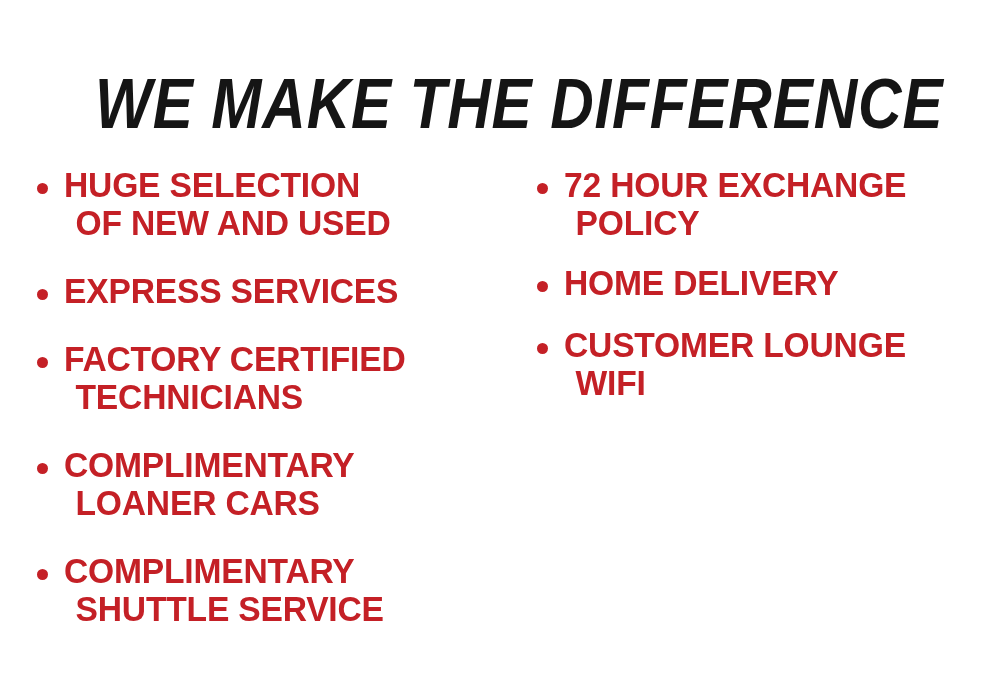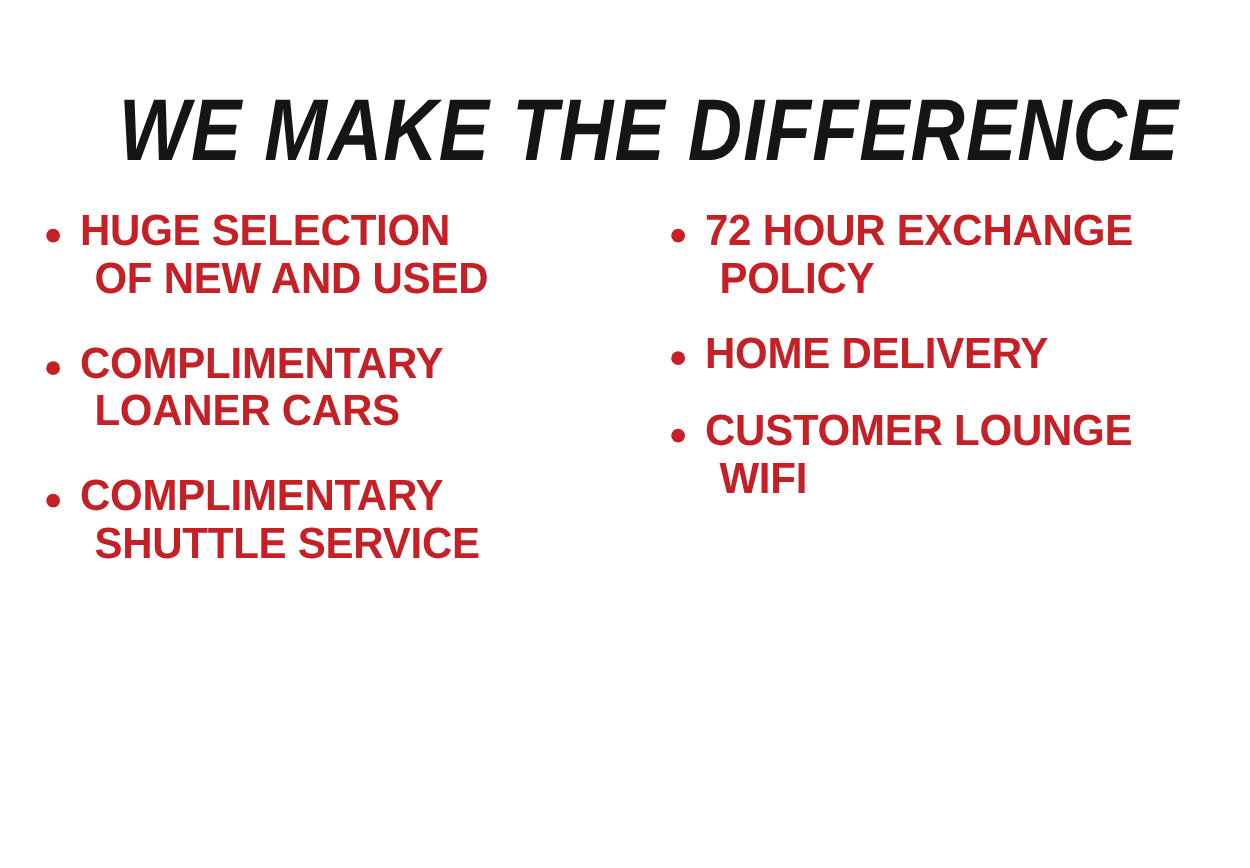--- a/index.html
+++ b/index.html
@@ -146,21 +146,34 @@
     <div class="col col-left">
 
       <div class="bullet b1">
         <span class="dot"></span>
         <span class="bullet-text">
           <span class="l1">HUGE SELECTION</span>
           <span class="l2">OF NEW AND USED</span>
         </span>
       </div>
 
-
+      <div class="bullet b2">
+        <span class="dot"></span>
+        <span class="bullet-text">
+          <span class="l1">EXPRESS SERVICES</span>
+        </span>
+      </div>
+
+      <div class="bullet b3">
+        <span class="dot"></span>
+        <span class="bullet-text">
+          <span class="l1">FACTORY CERTIFIED</span>
+          <span class="l2">TECHNICIANS</span>
+        </span>
+      </div>
 
       <div class="bullet b4">
         <span class="dot"></span>
         <span class="bullet-text">
           <span class="l1">COMPLIMENTARY</span>
           <span class="l2">LOANER CARS</span>
         </span>
       </div>
 
       <div class="bullet b5">

